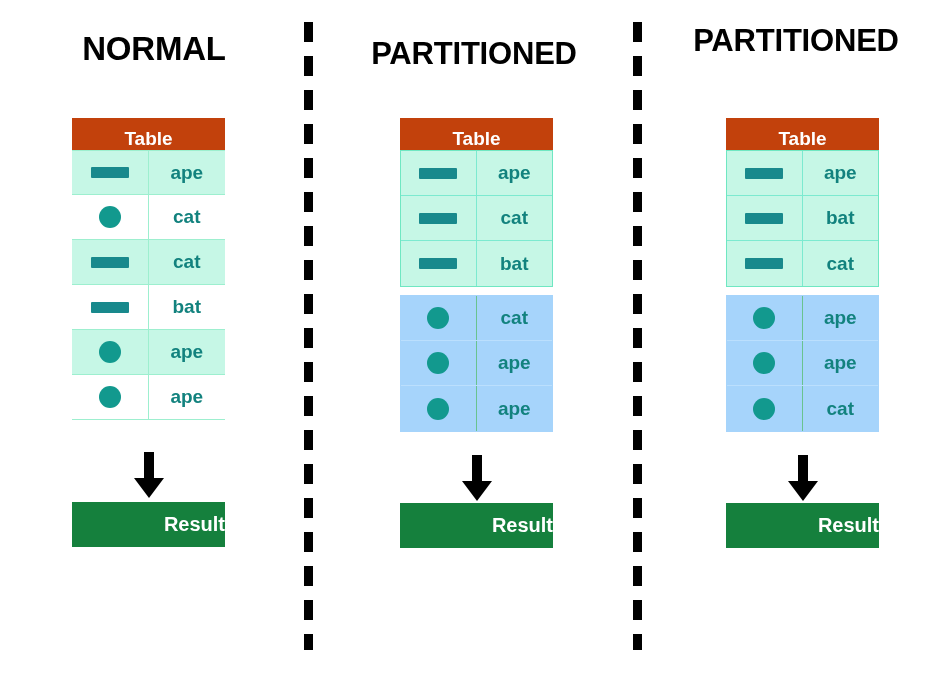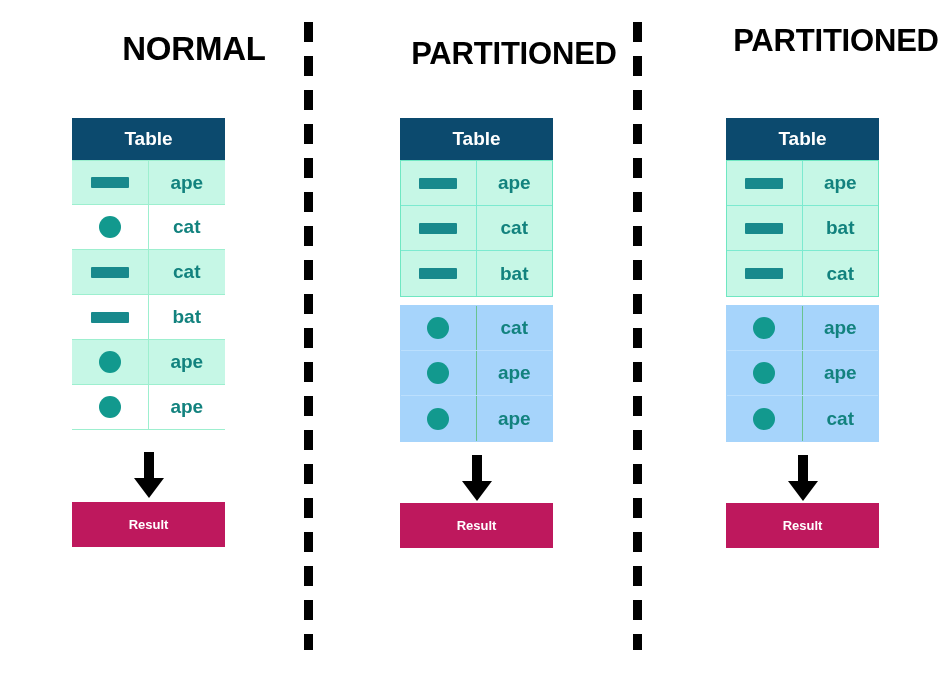--- a/index.html
+++ b/index.html
@@ -33,21 +33,20 @@
   
   .col-title {
     position: absolute;
     left: 0;
     width: 100%;
     text-align: center;
     font-weight: bold;
     color: #000000;
     letter-spacing: -0.2px;
     line-height: 1.05;
-    padding-left: 40px;
   }
   .col-0 .col-title { top: 32px; font-size: 33px; }
   .col-1 .col-title { top: 38px; font-size: 31px; }
   .col-2 .col-title { top: 25px; font-size: 31px; }
   .col-title .line2 { display: block; }
 
   
   .divider {
     position: absolute;
     top: 22px;
@@ -60,27 +59,27 @@
     );
   }
   .divider-1 { left: 304px; }
   .divider-2 { left: 633px; }
 
   
   .table-wrap {
     position: absolute;
   }
   .tbl-hdr {
-    background: #0c4a6e;
+    background: #c2410c;
     color: #ffffff;
     font-size: 19px;
     font-weight: bold;
     text-align: center;
     line-height: 42px;
-    height: 42px;
+    height: 32px;
     box-sizing: border-box;
   }
   .block {
     box-sizing: border-box;
   }
   .block.mint-striped { }
   .block.blue {
     background: #a6d4fb;
     margin-top: 8px;
     border: 1px solid #a6d4fb;
@@ -166,25 +165,25 @@
     width: 0;
     height: 0;
     border-left: 15px solid transparent;
     border-right: 15px solid transparent;
     border-top: 20px solid #000000;
   }
 
   
   .result-box {
     position: absolute;
-    background: #be185d;
+    background: #15803d;
     color: #ffffff;
-    font-size: 13px;
+    font-size: 20px;
     font-weight: bold;
-    text-align: center;
+    text-align: right;
     height: 45px;
     line-height: 45px;
   }
 </style>
 </head>
 <body>
 
 <div class="canvas">
 
   <div class="column col-0">

